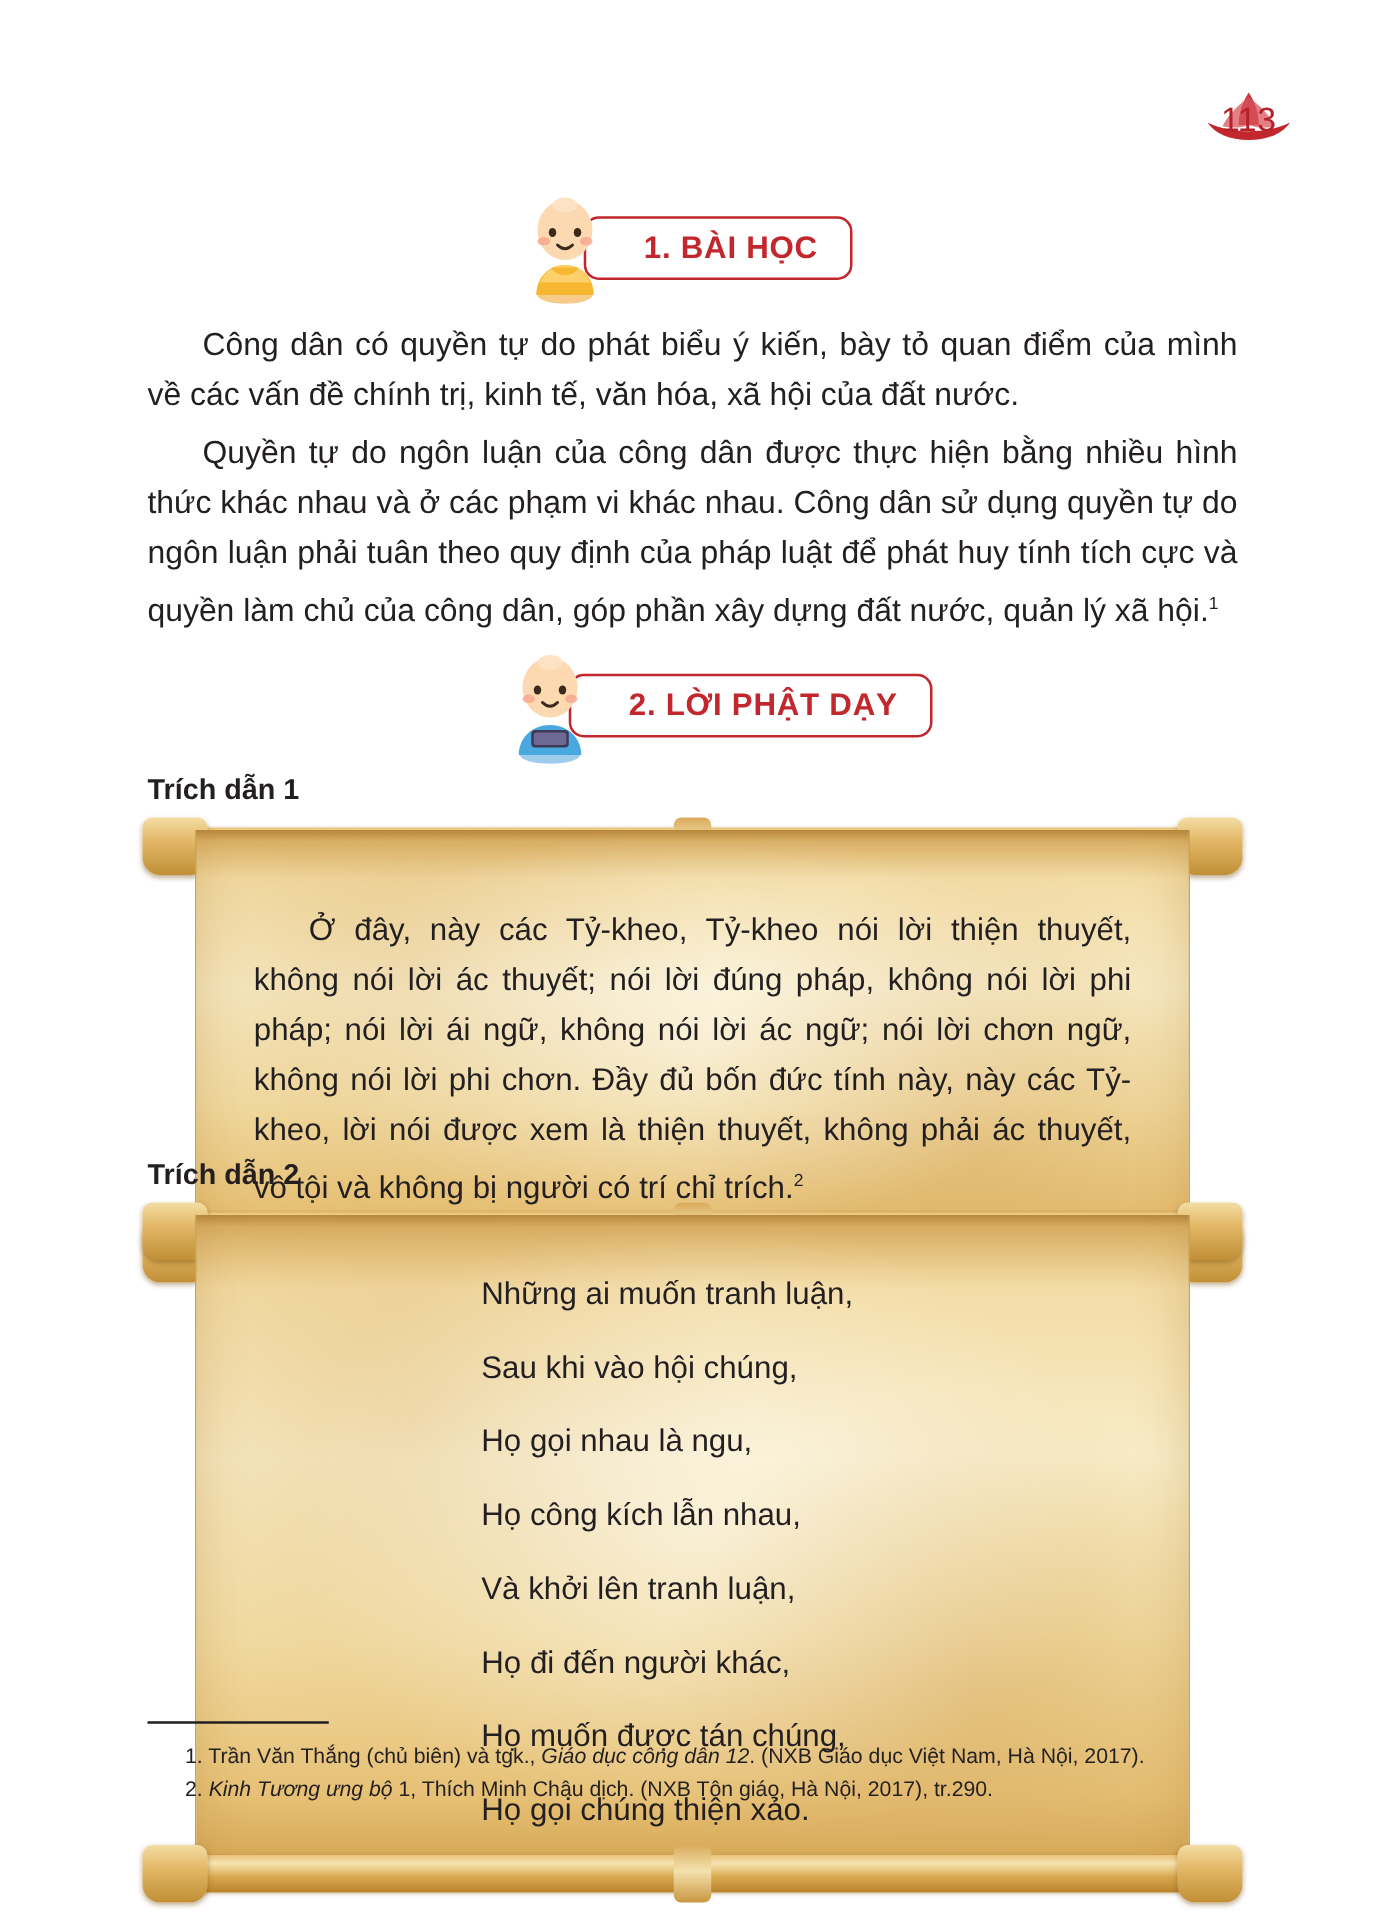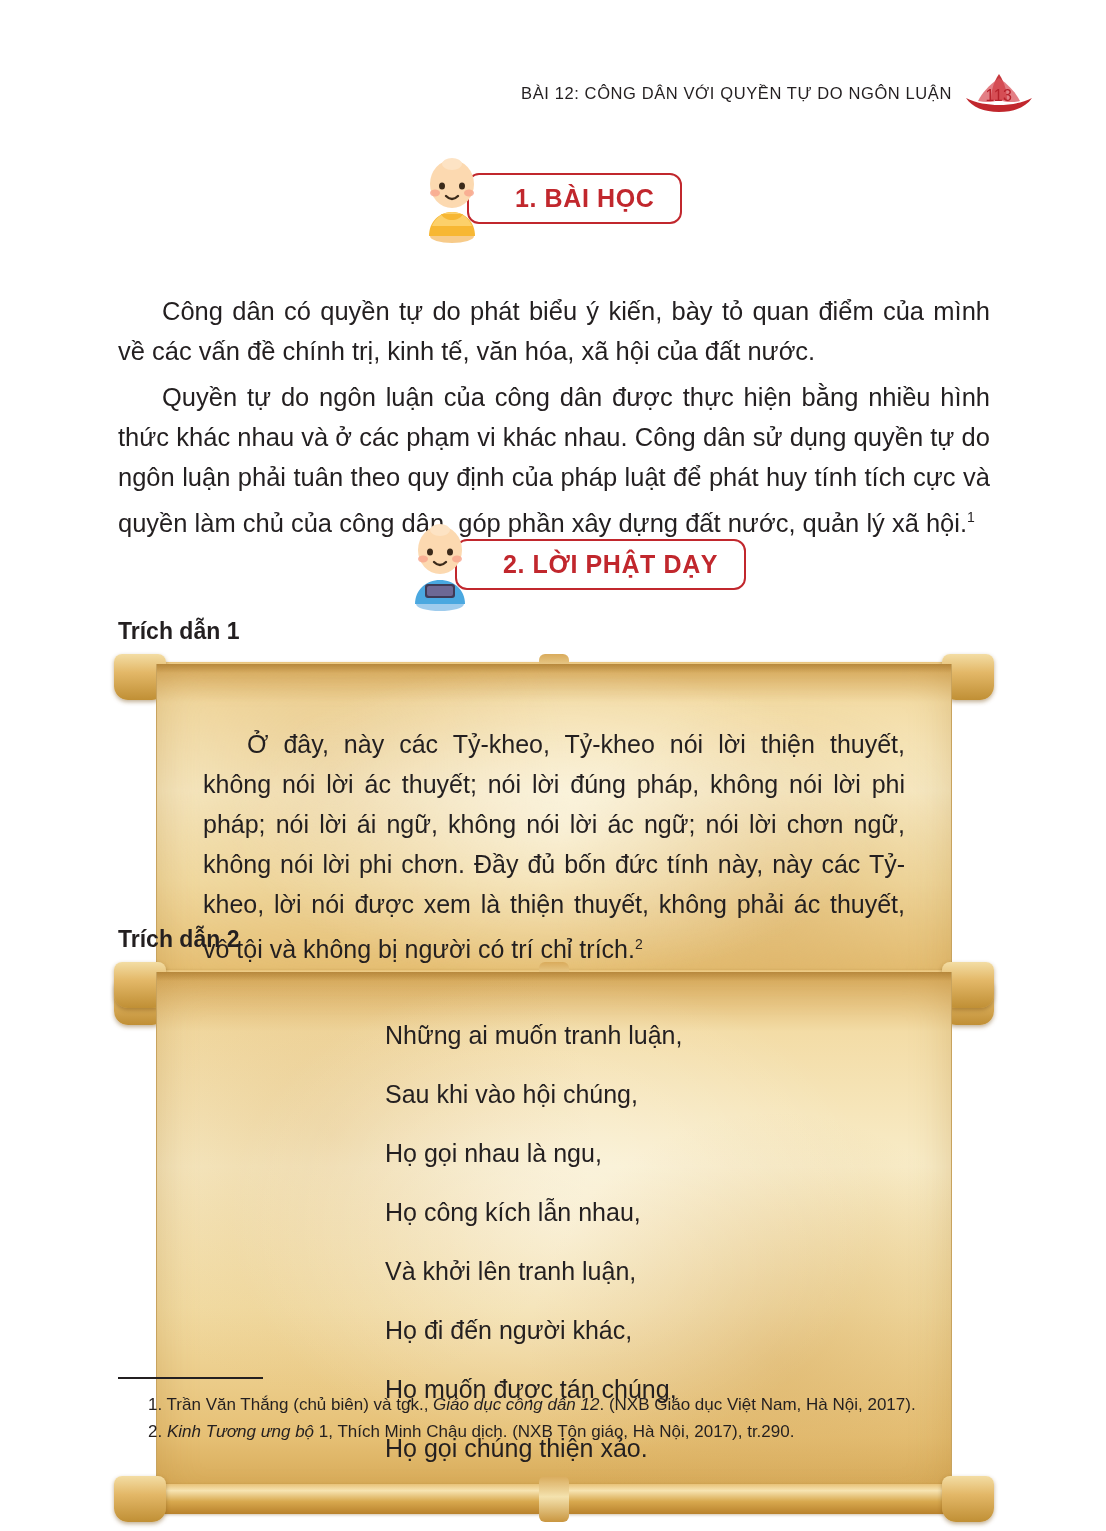--- a/index.html
+++ b/index.html
@@ -43,21 +43,21 @@
   .lotus-mark {
     position: absolute;
     left: 0;
     top: 0;
     width: 74px;
     height: 46px;
   }
   .page-number {
     position: relative;
     font-family: "Liberation Sans", sans-serif;
-    font-size: 16px;
+    font-size: 27px;
     color: #b5202a;
     letter-spacing: 0.5px;
     padding-top: 6px;
   }
 
   
   .section-head {
     position: absolute;
     display: flex;
     align-items: center;
@@ -226,21 +226,20 @@
     background: #231f20;
     margin-bottom: 12px;
   }
   .footnote { padding-left: 30px; }
   .footnote i { font-style: italic; }
 </style>
 </head>
 <body>
 
 <div class="page-header">
-  <div class="header-title">BÀI 12: CÔNG DÂN VỚI QUYỀN TỰ DO NGÔN LUẬN</div>
   <div class="page-number-wrap">
     <svg class="lotus-mark" viewBox="0 0 74 46">
       <path d="M37 4 C31 13 29 22 29 30 L45 30 C45 22 43 13 37 4 Z" fill="#c1272d" opacity="0.92"></path>
       <path d="M37 8 C27 15 20 23 16 31 C24 33 32 32 37 30 Z" fill="#d9545c" opacity="0.75"></path>
       <path d="M37 8 C47 15 54 23 58 31 C50 33 42 32 37 30 Z" fill="#d9545c" opacity="0.75"></path>
       <path d="M4 28 C10 37 22 42 37 42 C52 42 64 37 70 28 C60 33 48 35 37 35 C26 35 14 33 4 28 Z" fill="#c1272d"></path>
     </svg>
     <div class="page-number">113</div>
   </div>
 </div>
@@ -255,21 +254,21 @@
     <ellipse cx="27" cy="36" rx="3" ry="3.6" fill="#3b2a1a"></ellipse>
     <ellipse cx="47" cy="36" rx="3" ry="3.6" fill="#3b2a1a"></ellipse>
     <ellipse cx="20" cy="43" rx="5" ry="3.4" fill="#f7a48c" opacity="0.8"></ellipse>
     <ellipse cx="54" cy="43" rx="5" ry="3.4" fill="#f7a48c" opacity="0.8"></ellipse>
     <path d="M31 46 Q37 52 43 46" stroke="#3b2a1a" stroke-width="2.4" fill="none" stroke-linecap="round"></path>
     <path d="M26 64 C30 72 44 72 48 64" fill="#f7b733"></path>
   </svg>
   <div class="section-pill">1. BÀI HỌC</div>
 </div>
 
-<div class="body-block" style="top: 256px; margin-top: 35px;">
+<div class="body-block" style="top: 256px;">
   <p>Công dân có quyền tự do phát biểu ý kiến, bày tỏ quan điểm của mình về các vấn đề chính trị, kinh tế, văn hóa, xã hội của đất nước.</p>
   <p><span>Quyền tự do ngôn luận của công dân được thực hiện bằng nhiều hình thức khác nhau và ở các phạm vi khác nhau. Công dân sử dụng quyền tự do ngôn luận phải tuân theo quy định của pháp luật để phát huy tính tích cực và quyền làm chủ của công dân, góp phần xây dựng đất nước, quản lý xã hội.</span><sup>1</sup></p>
 </div>
 
 <div class="section-head" style="left: 403px; top: 516px;">
   <svg class="monk" viewBox="0 0 74 96">
     <ellipse cx="37" cy="88" rx="24" ry="7" fill="#2a8fd6" opacity="0.45"></ellipse>
     <path d="M12 88 C12 74 23 64 37 64 C51 64 62 74 62 88 Z" fill="#4aa8e0"></path>
     <ellipse cx="37" cy="34" rx="22" ry="24" fill="#fcd9b0"></ellipse>
     <ellipse cx="37" cy="14" rx="10" ry="6" fill="#fde3c4"></ellipse>

